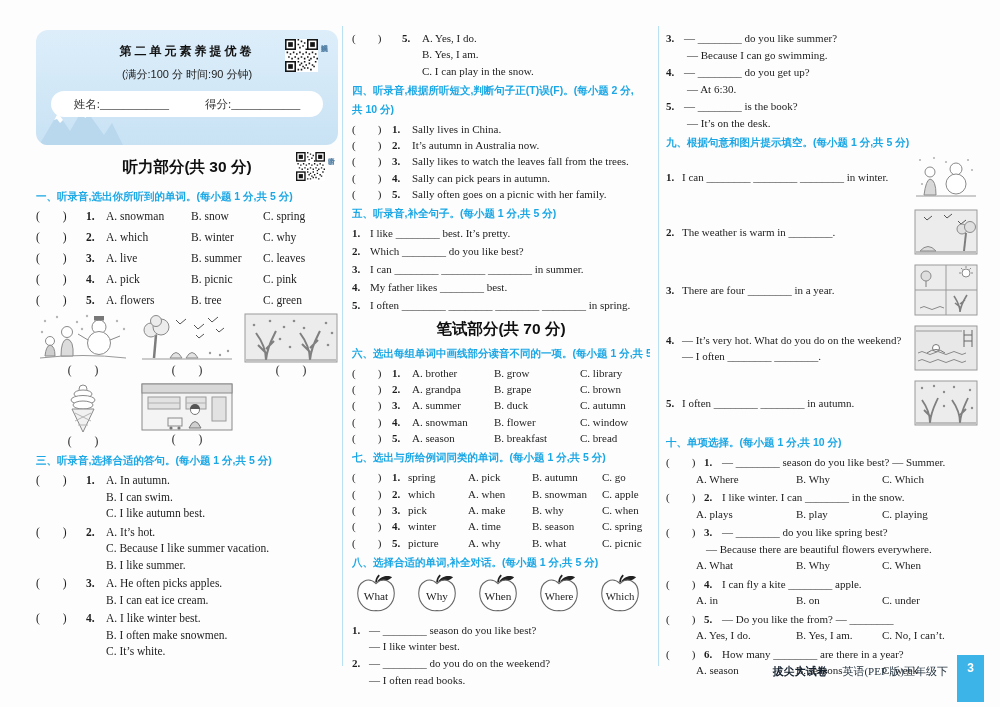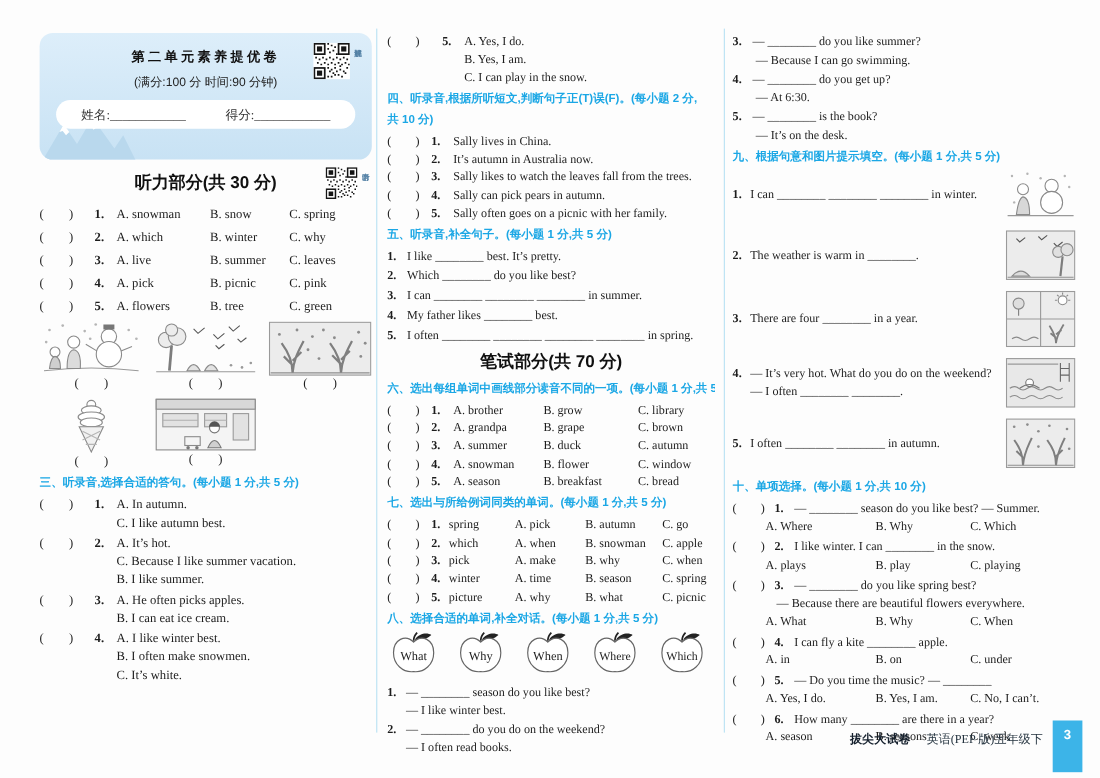--- a/index.html
+++ b/index.html
@@ -139,20 +139,21 @@
   <div class="lhead">
     <div class="part-head">听力部分(共 30 分)</div>
     <div class="qrbox lh-qr">
       <svg class="qr" width="29" height="29" viewBox="0 0 21 21">
             <use href="#qrp"></use>
           </svg>
       <div class="qrlabel">听力录音</div>
     </div>
   </div>
 
+  <div class="sec-title">一、听录音,选出你所听到的单词。(每小题 1 分,共 5 分)</div>
   <div class="row p1">
     <span class="br">(        )</span>
         <span class="n">1.</span>
         <span class="oa">A. snowman</span>
         <span class="ob">B. snow</span>
         <span>C. spring</span>
   </div>
   <div class="row p1">
     <span class="br">(        )</span>
         <span class="n">2.</span>
@@ -278,20 +279,23 @@
       <div class="brc">(        )</div>
     </div>
   </div>
 
   <div class="sec-title">三、听录音,选择合适的答句。(每小题 1 分,共 5 分)</div>
   <div class="p3item">
     <div class="row">
           <span class="br">(        )</span>
           <span class="n">1.</span>
           <span>A. In autumn.</span>
+        </div>
+    <div class="row ind3">
+          <span>B. I can swim.</span>
         </div>
     <div class="row ind3">
           <span>C. I like autumn best.</span>
         </div>
   </div>
   <div class="p3item">
     <div class="row">
           <span class="br">(        )</span>
           <span class="n">2.</span>
           <span>A. It’s hot.</span>
@@ -715,21 +719,21 @@
     <div class="row optrow">
           <span class="pa">A. in</span>
           <span class="pb">B. on</span>
           <span>C. under</span>
         </div>
   </div>
   <div class="p10item">
     <div class="row">
           <span class="br10">(        )</span>
           <span class="n10">5.</span>
-          <span class="flex1">— Do you time the music?    — ________</span>
+          <span class="flex1">— Do you like the from?    — ________</span>
         </div>
     <div class="row optrow">
           <span class="pa">A. Yes, I do.</span>
           <span class="pb">B. Yes, I am.</span>
           <span>C. No, I can’t.</span>
         </div>
   </div>
   <div class="p10item">
     <div class="row">
           <span class="br10">(        )</span>

